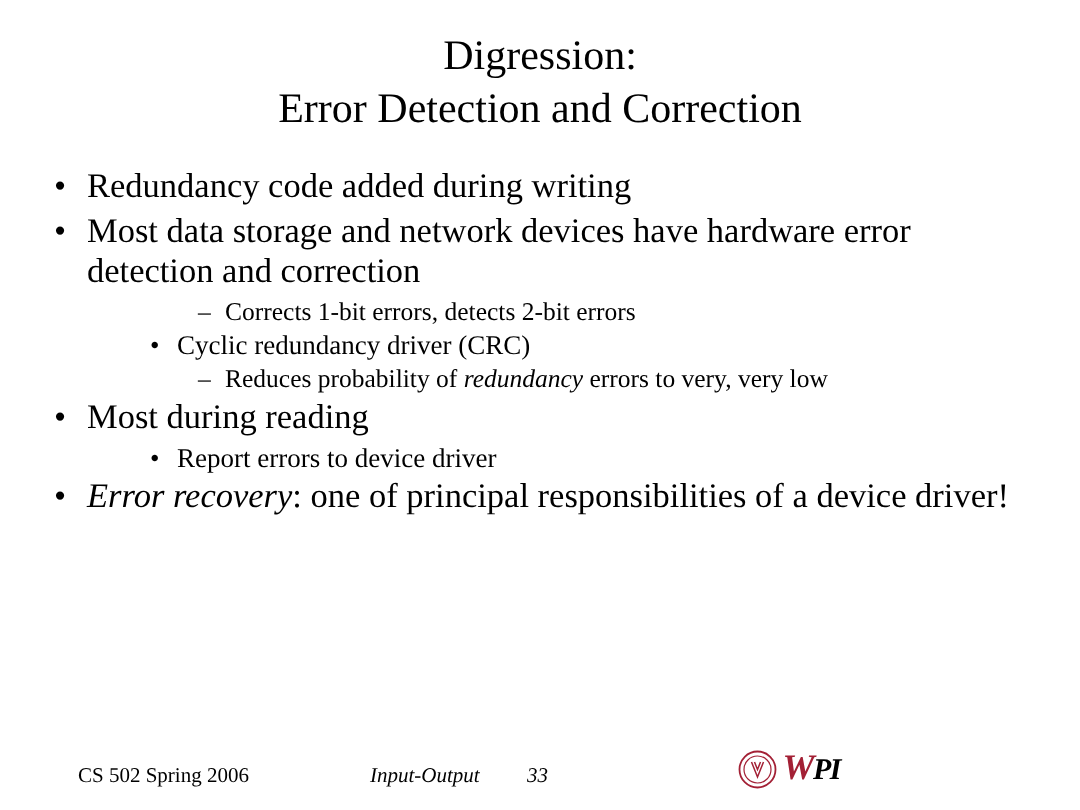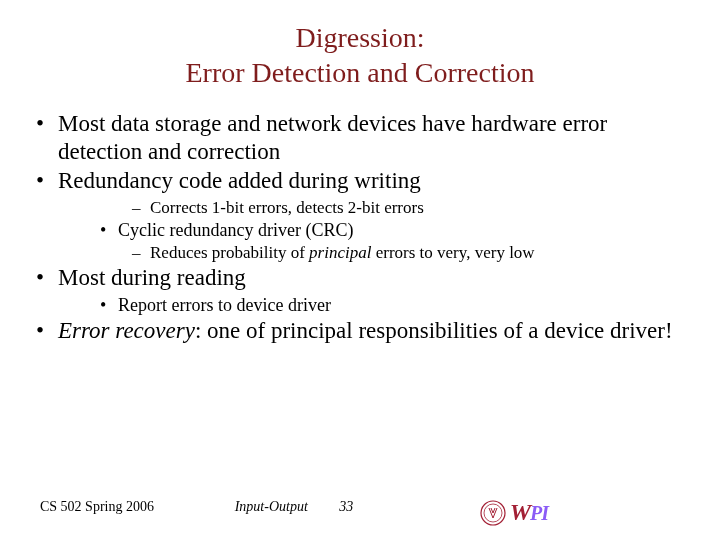--- a/index.html
+++ b/index.html
@@ -10,21 +10,21 @@
     font-family: Georgia, 'Times New Roman', serif;
     color: #000;
     position: relative;
     overflow: hidden;
   }
   .slide {
     padding: 20px 36px 0 36px;
   }
   .title {
     text-align: center;
-    color: #7f1d1d;
+    color: #000000;
     font-size: 28px;
     line-height: 1.25;
     margin-bottom: 20px;
     font-weight: normal;
   }
   ul { list-style: none; }
   .lvl1 > li {
     padding-left: 22px;
     text-indent: -22px;
     font-size: 23px;
@@ -64,25 +64,25 @@
   .lvl3 > li::before {
     content: "–";
     display: inline-block;
     width: 18px;
     text-indent: 0;
   }
   .italic { font-style: italic; }
   .footer {
     position: absolute;
     bottom: 14px;
-    left: 4px;
+    left: 16px;
     width: 580px;
     padding: 0 36px;
     display: flex;
-    align-items: flex-start;
+    align-items: flex-end;
     font-size: 14px;
   }
   .footer-left { flex: 0 0 auto; }
   .footer-center {
     position: absolute;
     left: 0; right: 0;
     text-align: center;
     pointer-events: none;
   }
   .footer-center span { margin: 0 14px; font-style: italic; }
@@ -99,43 +99,43 @@
   .wpi-text {
     font-family: Georgia, serif;
     font-weight: bold;
     font-style: italic;
     font-size: 20px;
     letter-spacing: -1px;
     display: flex;
     align-items: baseline;
   }
   .wpi-text .w { color: #a32035; font-size: 24px; }
-  .wpi-text .pi { color: #8b5cf6; }
+  .wpi-text .pi { color: #000000; }
 </style>
 </head>
 <body>
 
 <div class="slide">
   <h1 class="title">
     <span>Digression:</span><br>
     <span>Error Detection and Correction</span>
   </h1>
 
   <ul class="lvl1">
+    <li>Redundancy code added during writing</li>
     <li>Most data storage and network devices have hardware error detection and correction</li>
-    <li>Redundancy code added during writing</li>
   </ul>
   <ul class="lvl3" style="padding-left:96px">
     <li>Corrects 1-bit errors, detects 2-bit errors</li>
   </ul>
   <ul class="lvl2">
     <li>Cyclic redundancy driver (CRC)</li>
   </ul>
   <ul class="lvl3" style="padding-left:96px">
-    <li><span style="text-indent:0;display:inline"><span>Reduces probability of </span><span class="italic">principal</span><span> errors to very, very low</span></span></li>
+    <li><span style="text-indent:0;display:inline"><span>Reduces probability of </span><span class="italic">redundancy</span><span> errors to very, very low</span></span></li>
   </ul>
 
   <ul class="lvl1">
     <li>Most during reading</li>
   </ul>
   <ul class="lvl2">
     <li>Report errors to device driver</li>
   </ul>
 
   <ul class="lvl1">

